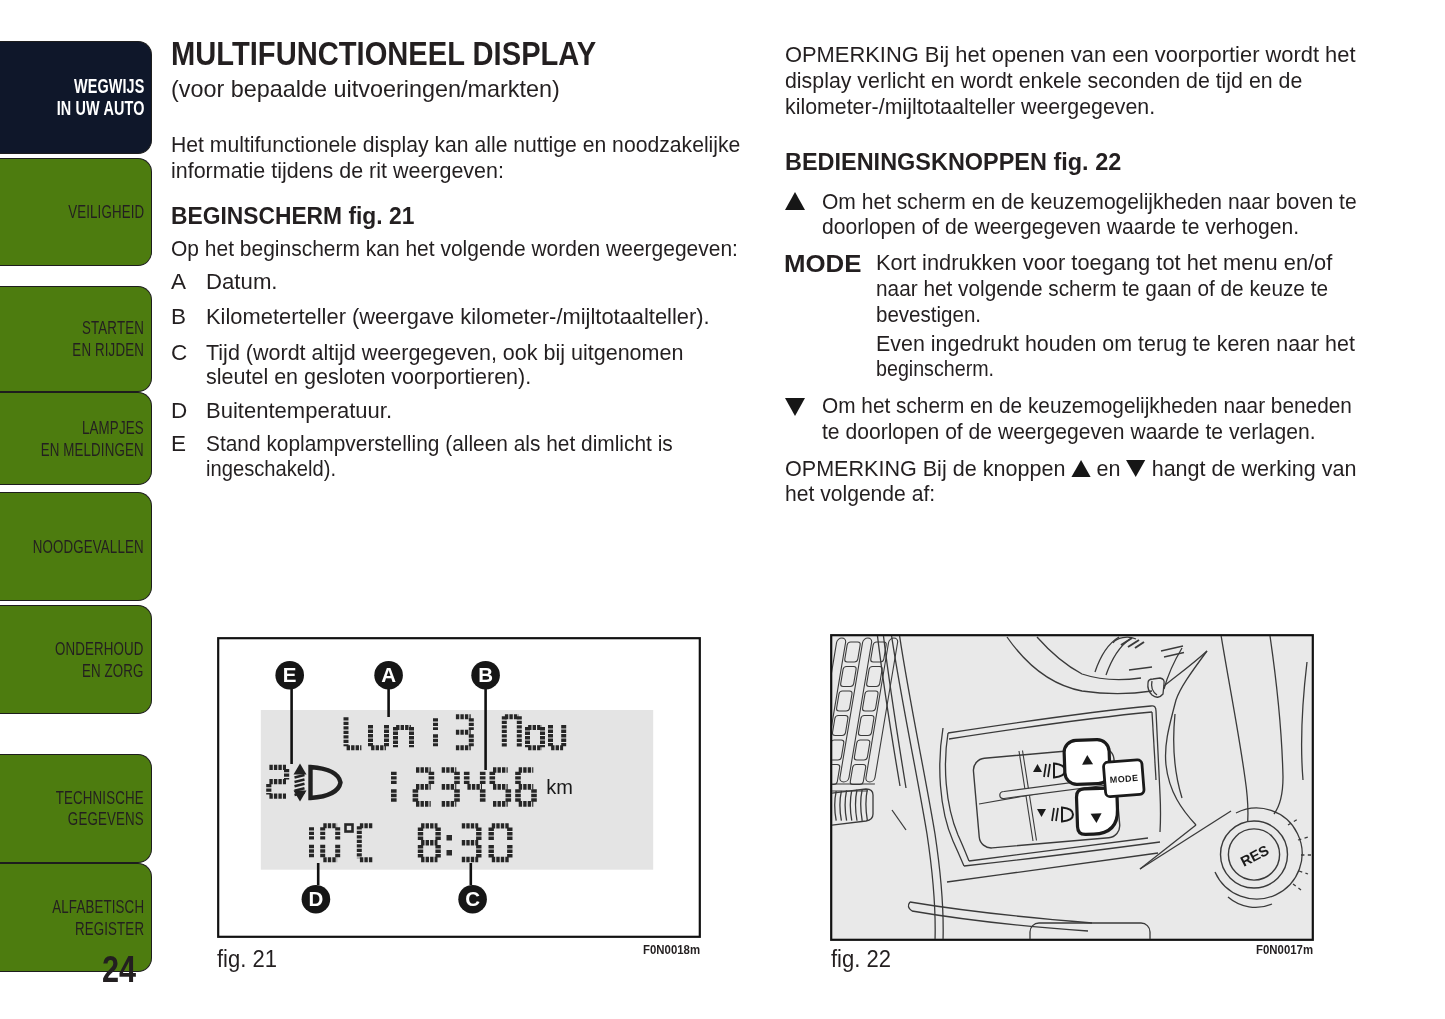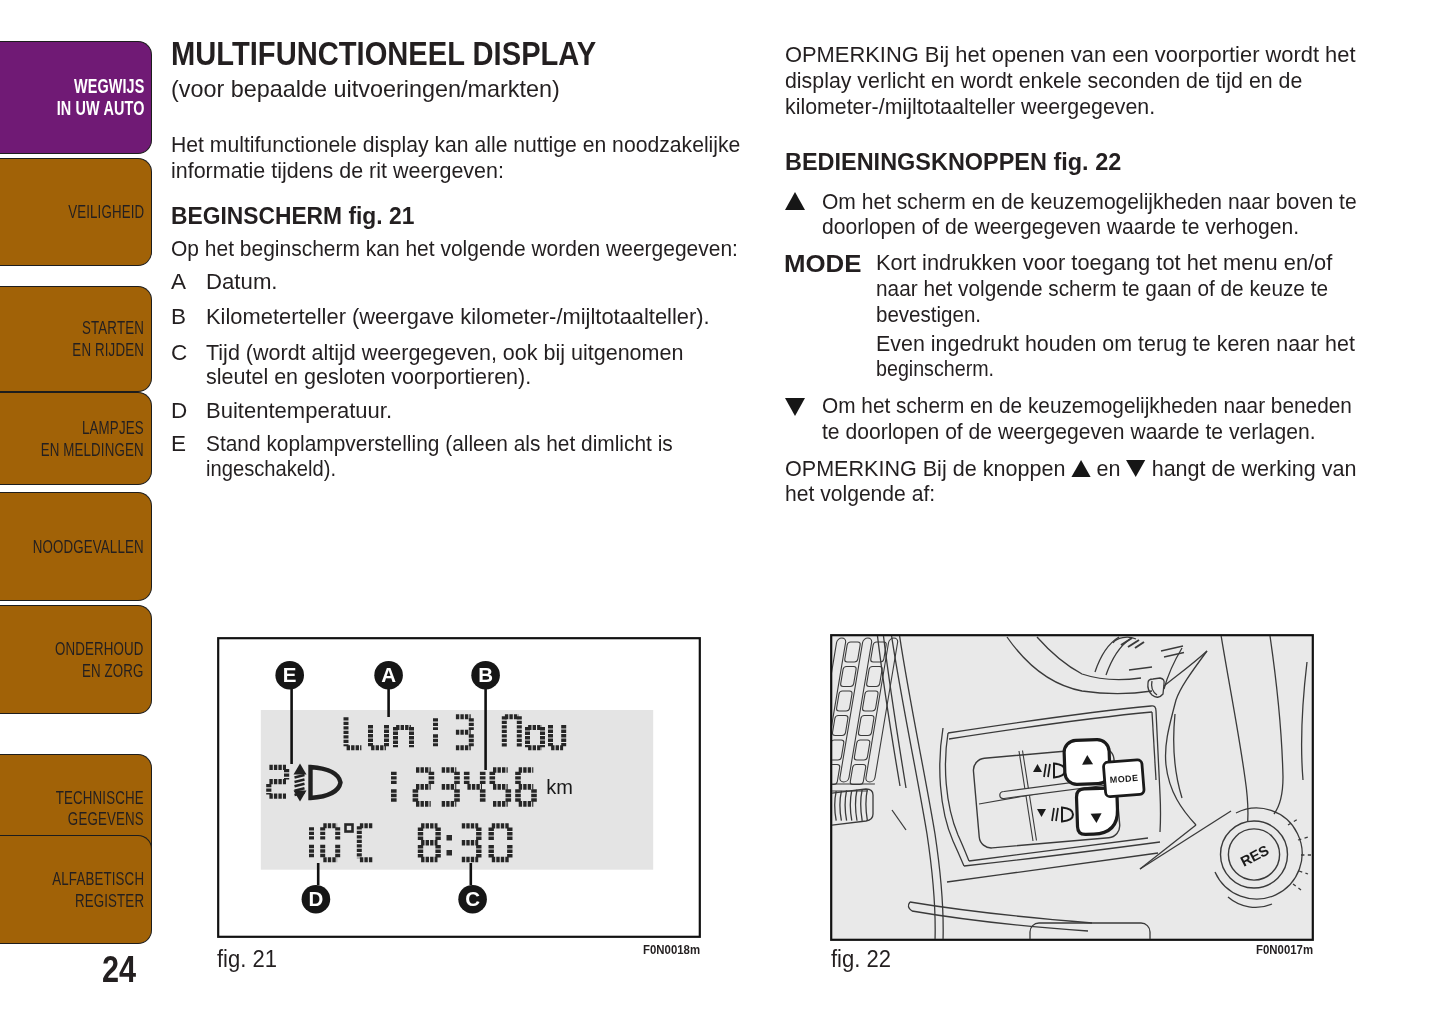--- a/index.html
+++ b/index.html
@@ -1,20 +1,20 @@
 <!DOCTYPE html>
 <html><head><meta charset="utf-8">
 <style>
 html,body{margin:0;padding:0;width:1445px;height:1019px;background:#ffffff;overflow:hidden;}
 body{font-family:"Liberation Sans", sans-serif;color:#231f20;position:relative;}
 .ln{position:absolute;white-space:nowrap;line-height:1;transform-origin:0 0;}
 .tab,.tab-active{position:absolute;left:0;width:151.5px;border:1.2px solid #1d1d1d;border-left:none;
  border-radius:0 14px 14px 0;box-sizing:border-box;display:flex;align-items:center;justify-content:flex-end;}
-.tab{background:#a16207;}
-.tab-active{background:#701a75;color:#ffffff;}
+.tab{background:#4d7c0f;}
+.tab-active{background:#0f172a;color:#ffffff;}
 .tabtxt{display:inline-block;white-space:nowrap;text-align:right;font-size:18.5px;line-height:21.5px;transform:scaleX(0.72);transform-origin:100% 50%;padding-right:9px;letter-spacing:0.2px;}
 .tabtxt.b{font-weight:bold;font-size:20px;line-height:21.5px;}
 .triU{display:inline-block;width:0;height:0;border-left:10px solid transparent;border-right:10px solid transparent;border-bottom:17.5px solid #161616;vertical-align:-1px;}
 .triD{display:inline-block;width:0;height:0;border-left:10px solid transparent;border-right:10px solid transparent;border-top:17.5px solid #161616;vertical-align:-1px;}
 svg.fig{position:absolute;}
 </style></head>
 <body>
 
 <div class="tab-active" style="top:41px;height:113px;">
     <span class="tabtxt b">WEGWIJS<br>IN UW AUTO</span>
@@ -37,21 +37,21 @@
   </div>
 
 <div class="tab" style="top:605px;height:109px;">
     <span class="tabtxt">ONDERHOUD<br>EN ZORG</span>
   </div>
 
 <div class="tab" style="top:754px;height:108.5px;">
     <span class="tabtxt">TECHNISCHE<br>GEGEVENS</span>
   </div>
 
-<div class="tab" style="top:835px;height:109px;">
+<div class="tab" style="top:863px;height:109px;">
     <span class="tabtxt">ALFABETISCH<br>REGISTER</span>
   </div>
 
 <div style="position:absolute;left:785px;top:191.5px;width:0;height:0;border-left:10.5px solid transparent;border-right:10.5px solid transparent;border-bottom:18.5px solid #161616;"></div>
 
 <div style="position:absolute;left:785px;top:397.5px;width:0;height:0;border-left:10.5px solid transparent;border-right:10.5px solid transparent;border-top:18.5px solid #161616;"></div>
 
 <div class="ln" id="t1" style="left:171px;top:36.3px;font-size:34px;font-weight:bold;transform:scaleX(0.8569);">MULTIFUNCTIONEEL DISPLAY</div>
 
 <div class="ln" id="t2" style="left:171px;top:77.1px;font-size:24px;transform:scaleX(0.9749);">(voor bepaalde uitvoeringen/markten)</div>

